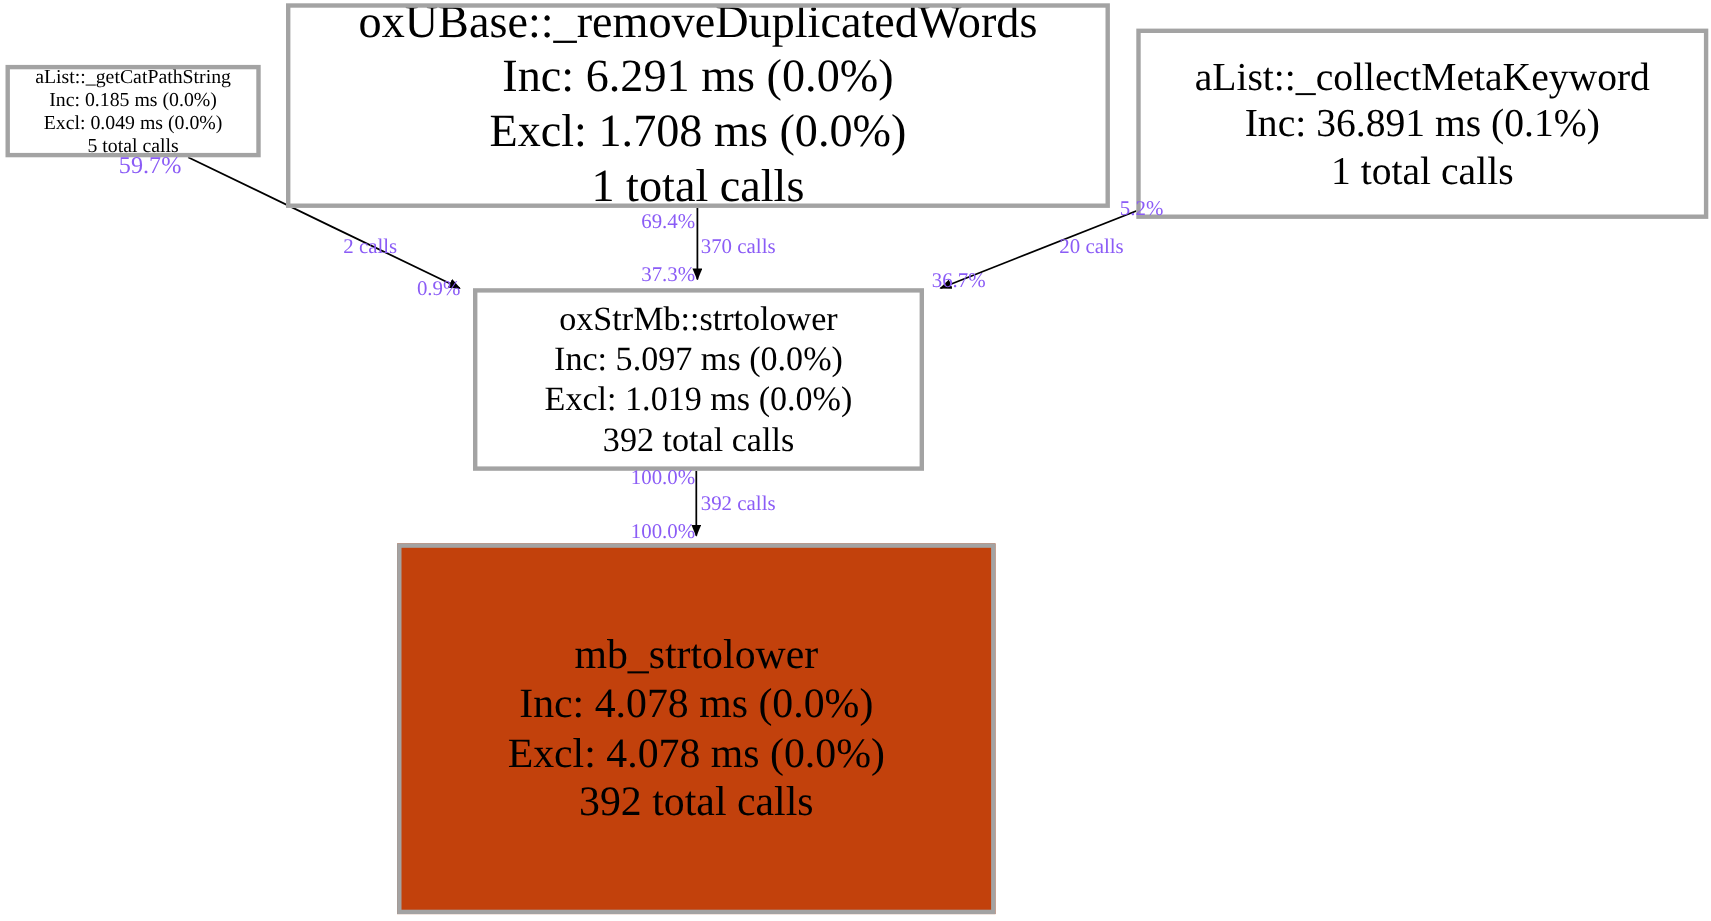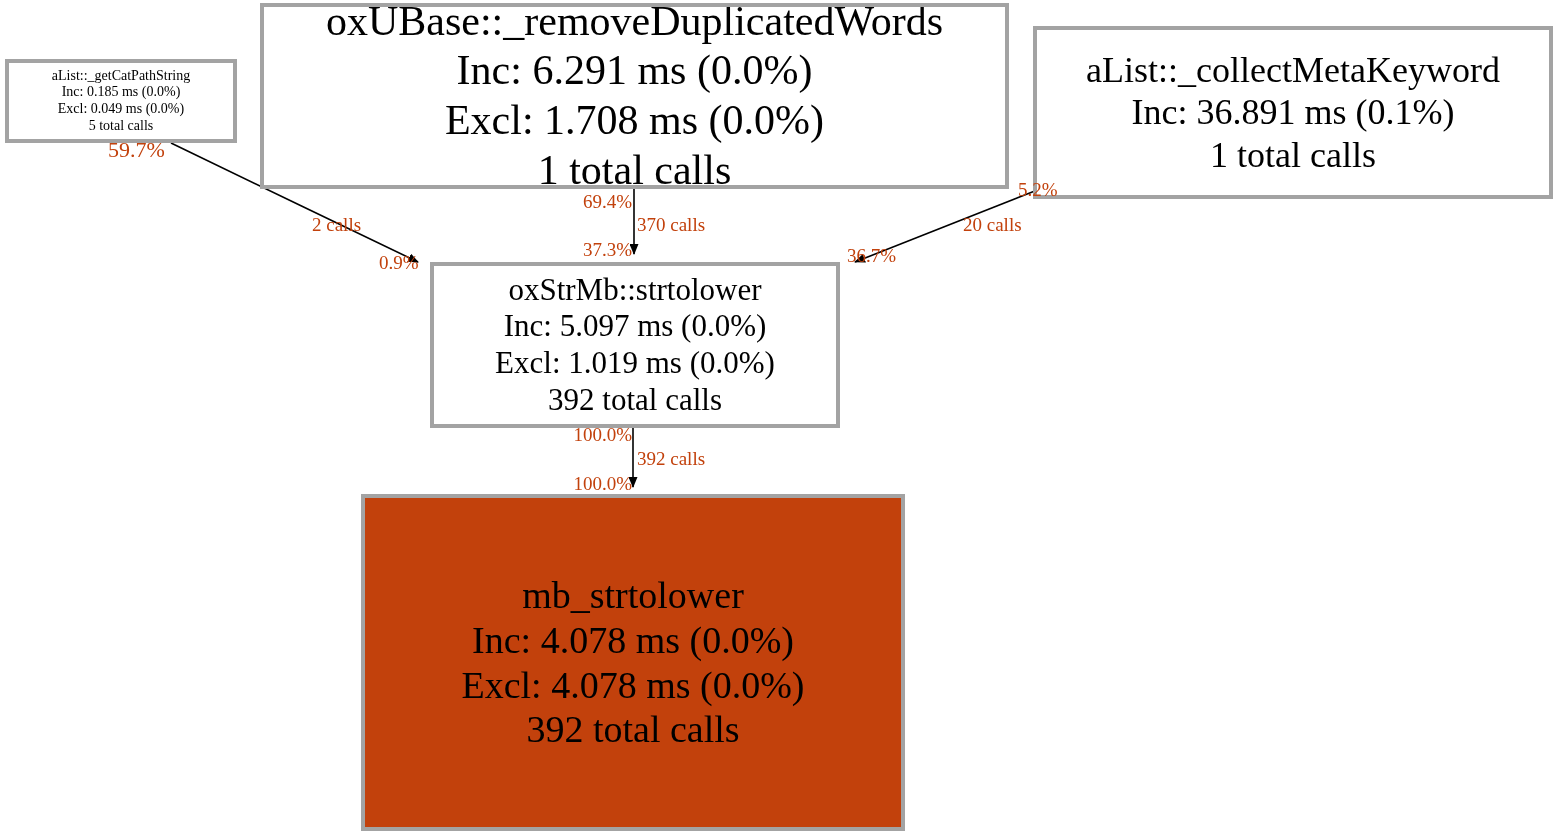--- a/index.html
+++ b/index.html
@@ -43,39 +43,39 @@
     left: 260px; top: 3px; width: 749px; height: 186px;
     font-size: 42px;
   }
   #node-collectMetaKeyword {
     left: 1033px; top: 14px; width: 520px; height: 173px;
     font-size: 36px;
     margin-top: 12px;
   }
   #node-getCatPathString {
     left: 5px; top: 59px; width: 232px; height: 84px;
-    font-size: 14px;
+    font-size: 18px;
   }
   #node-strtolower {
     left: 430px; top: 262px; width: 410px; height: 166px;
     font-size: 31px;
   }
   #node-mb-strtolower {
     left: 361px; top: 494px; width: 544px; height: 337px;
     background: #c2410c;
     font-size: 38px;
   }
 
   
   .elabel {
     position: absolute;
     white-space: nowrap;
     font-size: 19px;
     line-height: 1;
-    color: #c2410c;
+    color: #8b5cf6;
     font-family: Liberation Serif, serif;
   }
   .elabel.r { transform: translateX(-100%); }
 
   #lbl-597  { left: 108px; top: 139px; font-size: 22px; }
   #lbl-2calls { left: 312px; top: 215px; }
   #lbl-09   { left: 379px; top: 253px; }
   #lbl-694  { left: 632px; top: 192px; }
   #lbl-370calls { left: 637px; top: 215px; }
   #lbl-624  { left: 632px; top: 240px; }

